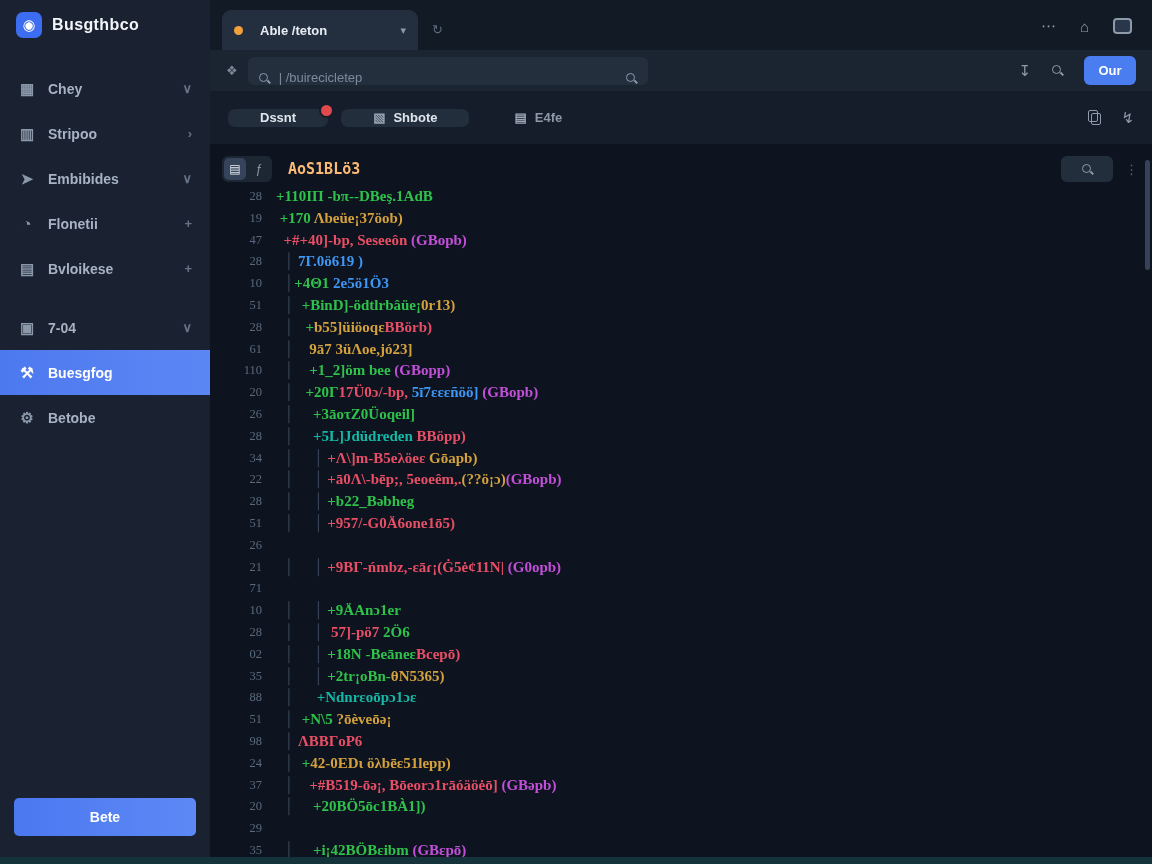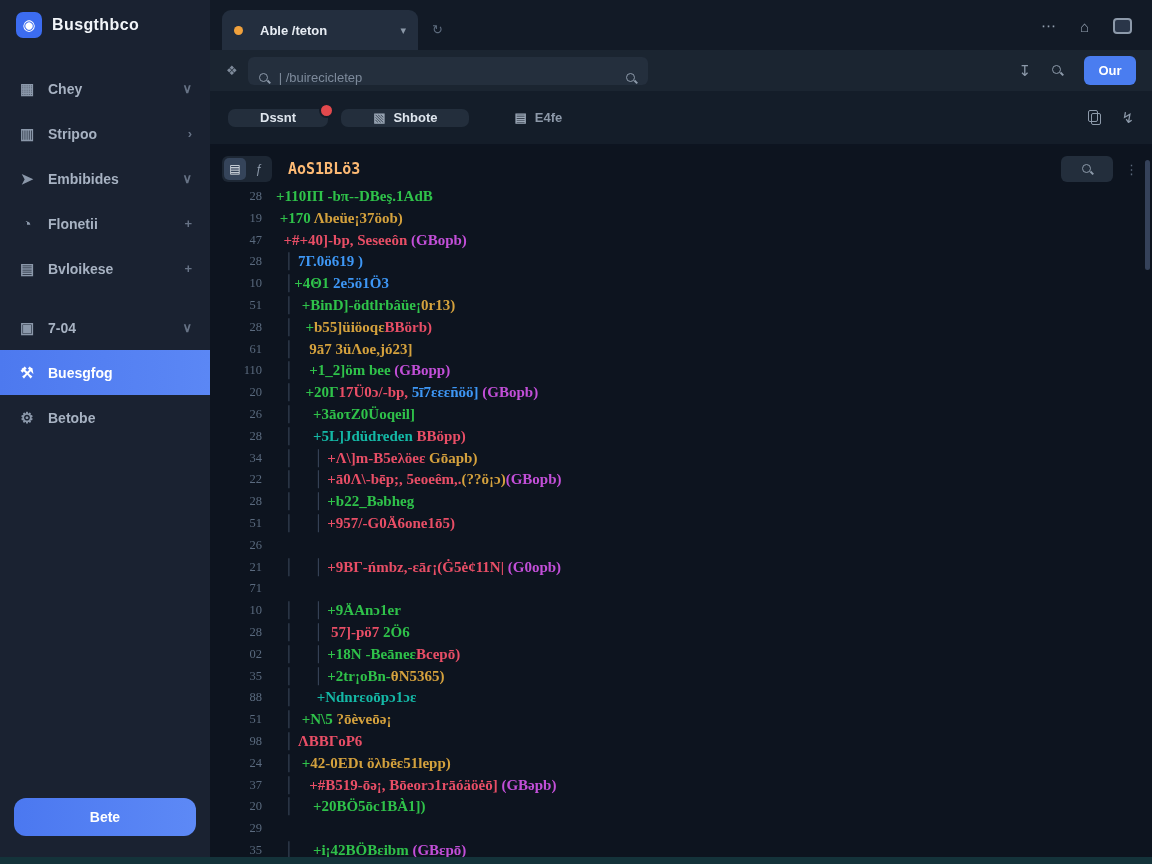--- a/index.html
+++ b/index.html
@@ -11,21 +11,21 @@
   .logo-row{display:flex;align-items:center;gap:10px;padding:12px 16px;height:50px;box-sizing:border-box;cursor:pointer}
   .logo-box{width:26px;height:26px;border-radius:7px;background:#3c6cf0;color:#fff;display:flex;align-items:center;justify-content:center;font-size:15px;flex:none}
   .logo-text{color:#f2f5f9;font-weight:700;font-size:16px;letter-spacing:.4px}
   .nav{margin-top:16px}
   .nav-item{display:flex;align-items:center;gap:12px;height:45px;padding:0 18px;color:#a7b2c2;font-size:14px;font-weight:600;cursor:pointer}
   .nav-item .ic{width:18px;font-size:15px;color:#8b98aa;text-align:center;flex:none}
   .nav-item .trail{margin-left:auto;color:#667285;font-size:13px}
   .nav-item.sep{margin-top:14px}
   .nav-item.active{background:linear-gradient(90deg,#4d79ef,#5b87f5);color:#fff}
   .nav-item.active .ic{color:#fff}
-  .side-btn{position:absolute;left:14px;bottom:28px;width:182px;height:38px;border:none;border-radius:12px;background:linear-gradient(90deg,#4b78f0,#5d89f6);color:#fff;font-size:14px;font-weight:600;font-family:inherit;cursor:pointer}
+  .side-btn{position:absolute;left:14px;bottom:28px;width:182px;height:38px;border:none;border-radius:5px;background:linear-gradient(90deg,#4b78f0,#5d89f6);color:#fff;font-size:14px;font-weight:600;font-family:inherit;cursor:pointer}
 
   
   .main{position:absolute;left:210px;top:0;width:942px;height:864px}
 
   .topbar{position:absolute;left:0;top:0;width:100%;height:50px;background:#121a26;display:flex;align-items:flex-end}
   .tab{margin-left:12px;height:40px;width:196px;background:#232e3e;border-radius:9px 9px 0 0;display:flex;align-items:center;gap:17px;padding:17px 12px;box-sizing:border-box;cursor:pointer}
   .tab-dot{width:9px;height:9px;border-radius:50%;background:#f0a13c;flex:none}
   .tab-label{color:#e8edf4;font-weight:700;font-size:13px;flex:1;white-space:nowrap;overflow:hidden}
   .tab-caret{color:#8b98a8;font-size:11px}
   .refresh{color:#5c6a7c;font-size:13px;margin:0 0 13px 14px}

